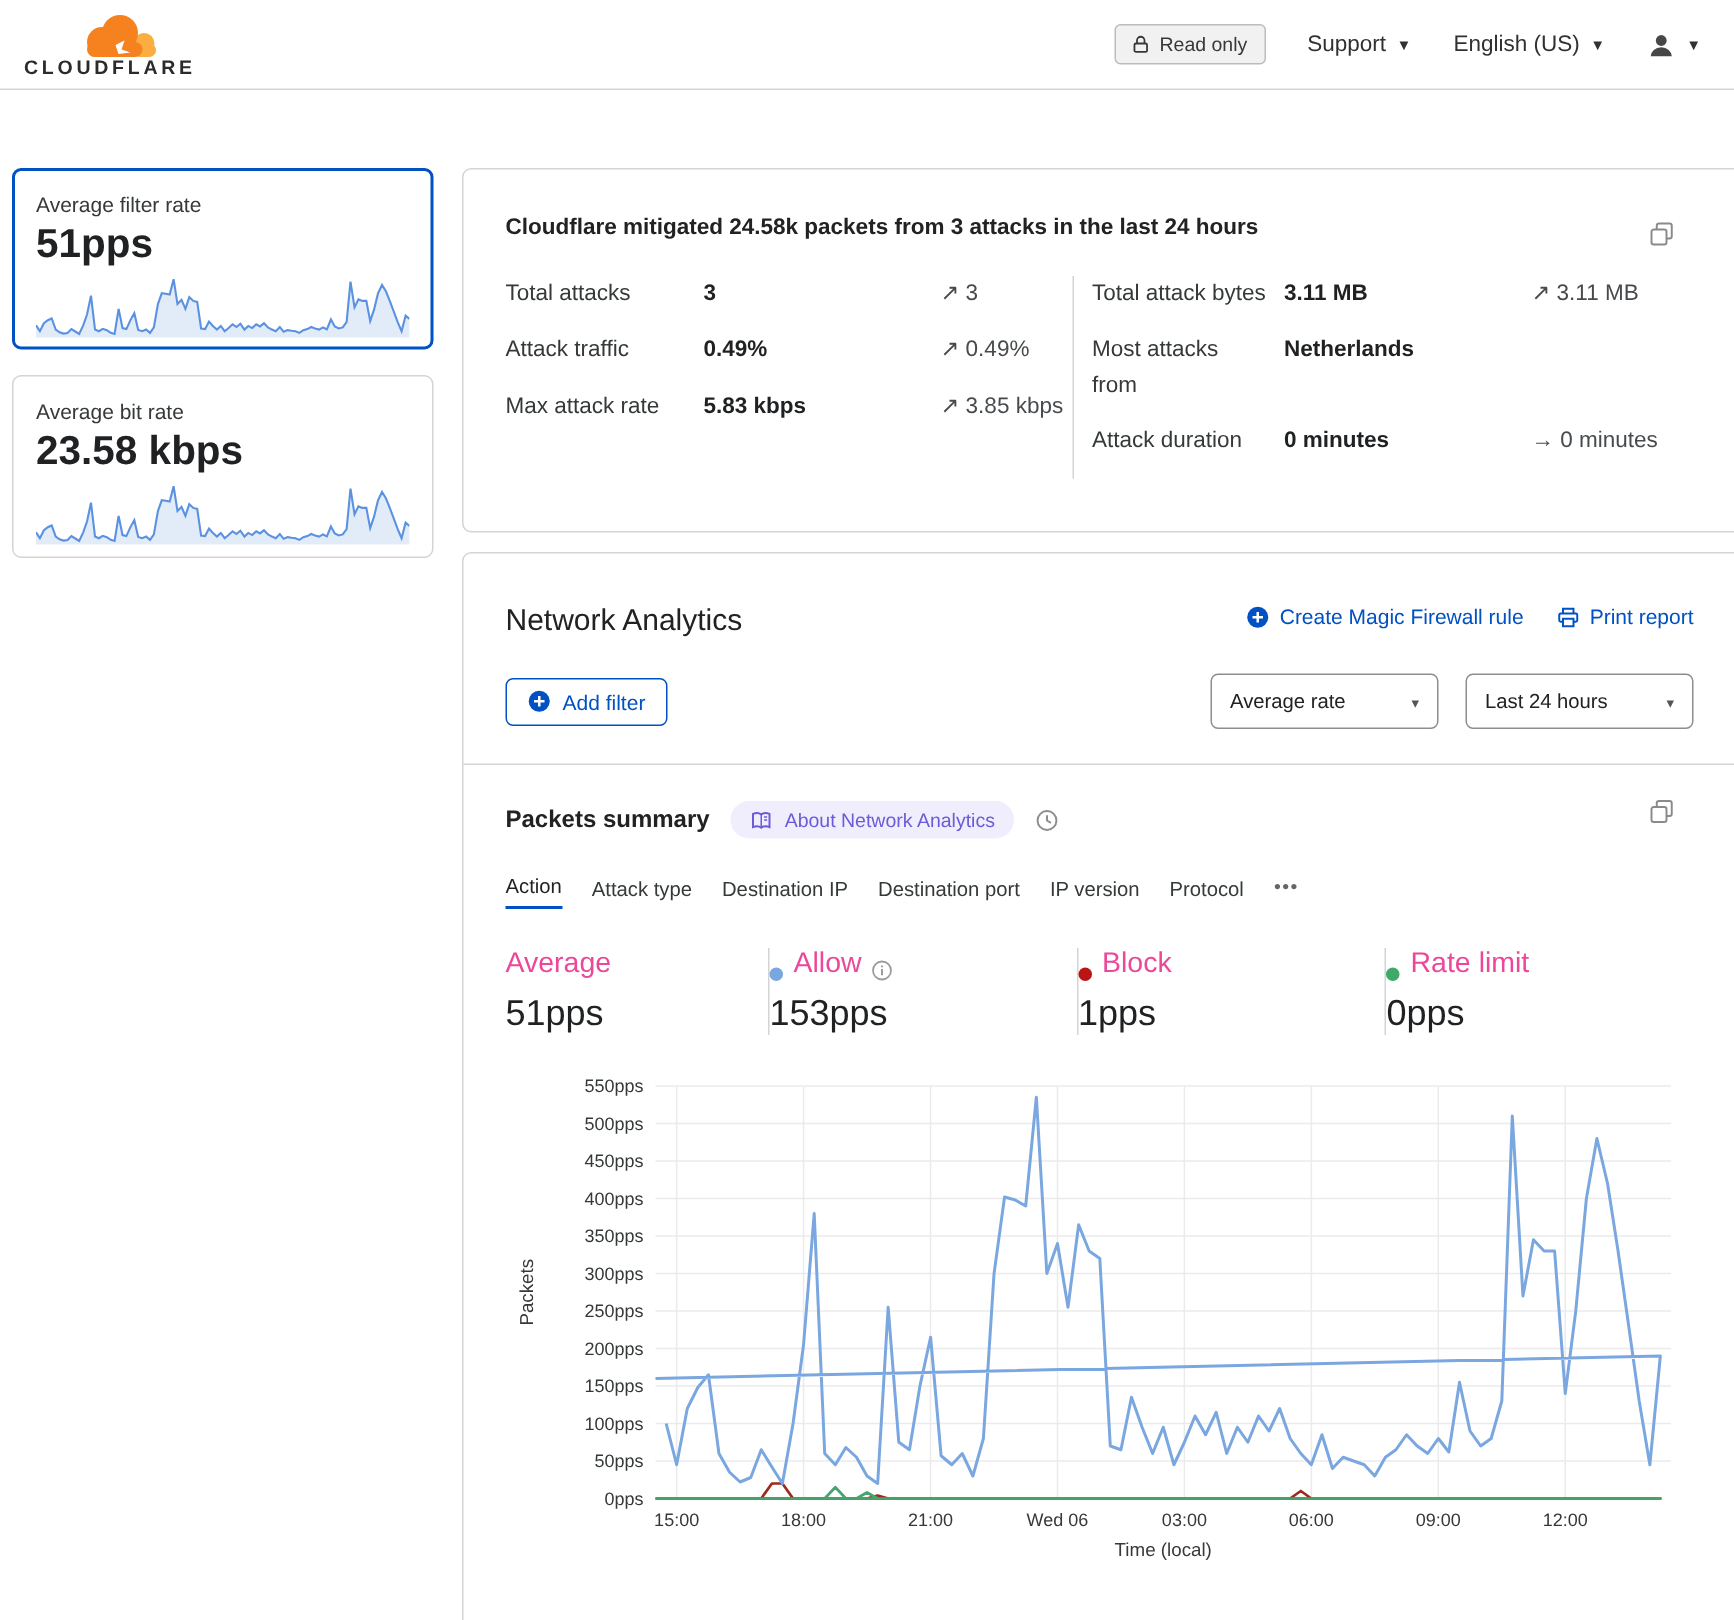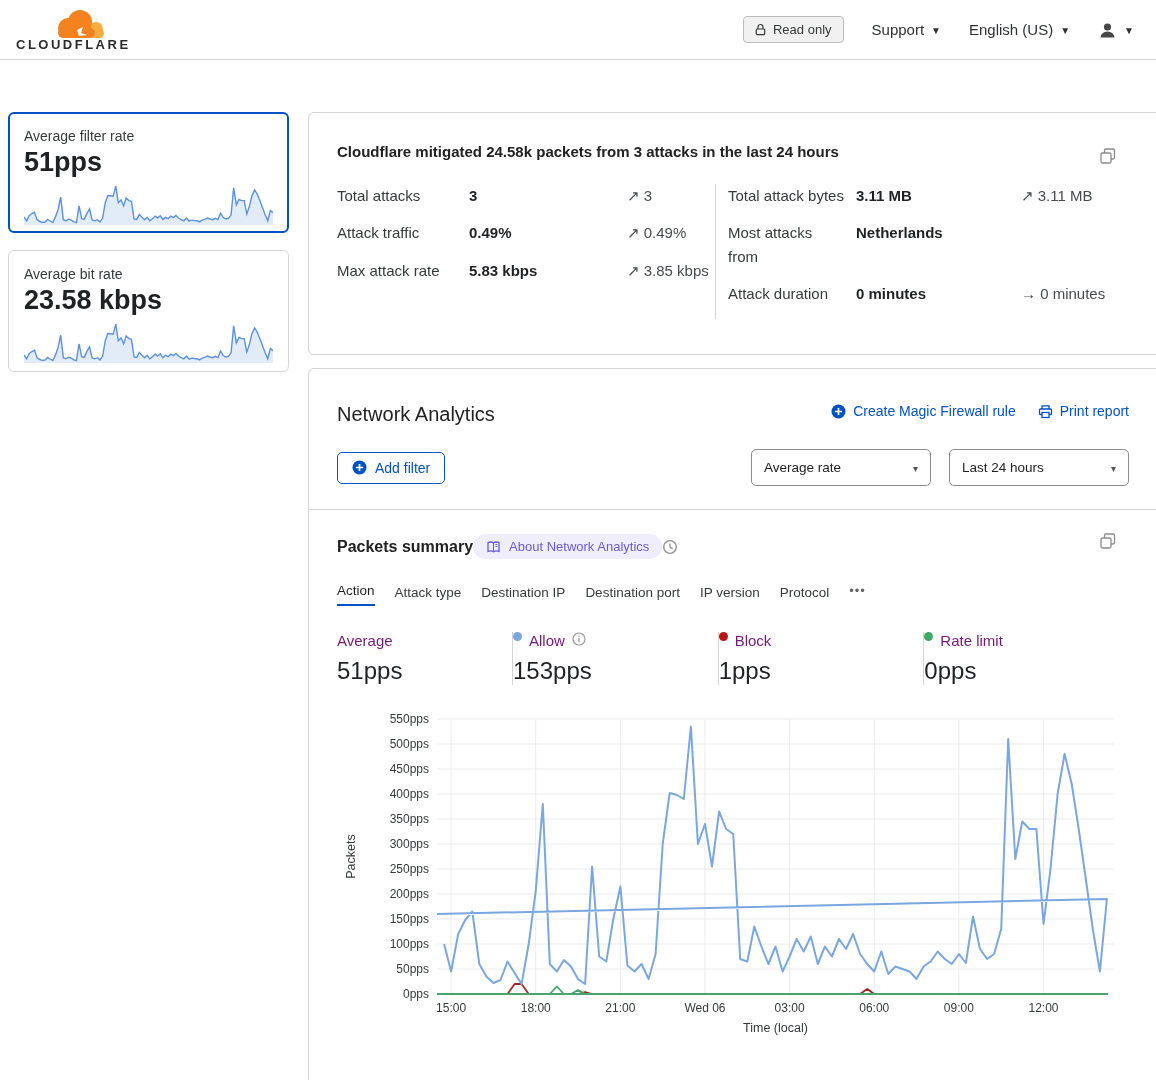--- a/index.html
+++ b/index.html
@@ -43,39 +43,39 @@
   .analytics-card { top:368px; width:862px; height:770px; }
   .ana-top { height:140px; padding:34px 40px 0 28px; }
   .ana-row1 { display:flex; justify-content:space-between; align-items:flex-start; }
   .ana-title { font-size:20px; font-weight:500; color:#222; }
   .link { display:flex; align-items:center; gap:7px; color:#0051c3; font-size:14px; cursor:pointer; }
   .links { display:flex; gap:22px; }
   .ana-row2 { display:flex; justify-content:space-between; align-items:center; margin-top:23px;gap:33px; }
   .btn-outline { display:flex; align-items:center; gap:8px; border:1.5px solid #0051c3; color:#0051c3;
     background:#fff; border-radius:5px; padding:7px 14px; font-size:14px; cursor:pointer; }
   .selects { display:flex; gap:18px; }
-  .select { width:180px; height:37px; border:1px solid #8d8d8d; border-radius:5px; background:#fff;
+  .select { width:152px; height:37px; border:1px solid #8d8d8d; border-radius:5px; background:#fff;
     display:flex; align-items:center; justify-content:space-between; padding:0 12px;
     font-size:13.5px; color:#222; cursor:pointer; }
   .select .caret { color:#555; }
   .divider { border:none; border-top:1px solid #d4d4d4; }
   .ana-bottom { padding:24px 40px 0 28px; position:relative; }
-  .ps-head { display:flex; align-items:center; gap:0; }
+  .ps-head { display:flex; align-items:center; gap:14px; }
   .ps-title { font-size:16px; font-weight:700; color:#222; }
   .badge { display:flex; align-items:center; gap:8px; background:#f0edfc; color:#6a5bd8;
     border-radius:16px; padding:5px 13px; font-size:13px; cursor:pointer; }
   .tabs { display:flex; gap:20px; margin-top:24px; align-items:flex-end; }
   .tab { font-size:13.5px; color:#36393a; padding-bottom:6px; cursor:pointer; }
   .tab.active { border-bottom:2px solid #0051c3; color:#1f2123; }
   .tab-more { font-size:13px; letter-spacing:1px; color:#666; padding-bottom:8px; cursor:pointer; }
   .pstats { display:flex; margin-top:26px; }
   .pstat { width:208px; }
   .pstat:first-child { width:177px; }
   .pstat + .pstat { border-left:1px solid #d4d4d4; }
-  .pstat-labelrow { display:flex; align-items:flex-start; gap:7px; font-size:15px; color:#701a75; }
+  .pstat-labelrow { display:flex; align-items:flex-end; gap:7px; font-size:19px; color:#ec4899; }
   .dot { width:9px; height:9px; border-radius:50%; display:inline-block; }
   .pstat-value { font-size:24px; font-weight:500; color:#1f2123; margin-top:8px; }
   
   .chart-wrap { position:relative; margin-top:24px; margin-left:2px; }
   .chart-wrap svg { display:block; }
   .tick-label { font-size:12px; fill:#36393a; }
   .axis-title { font-size:12.5px; fill:#36393a; }
 </style>
 </head>
 <body>

